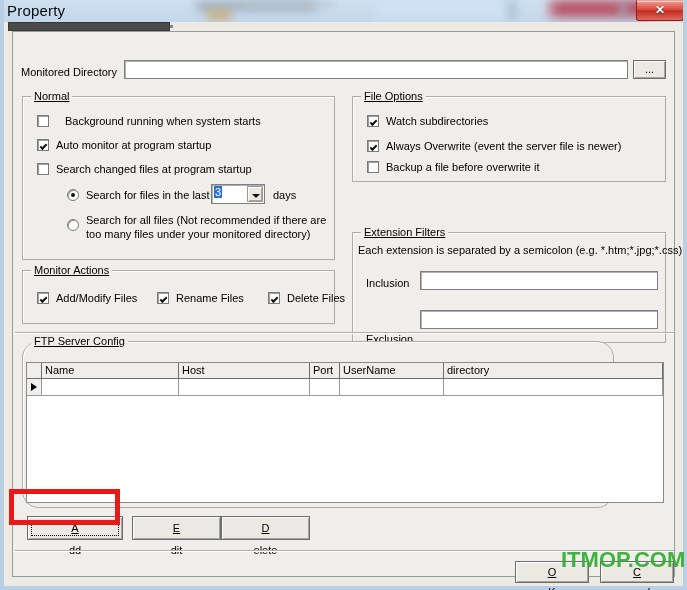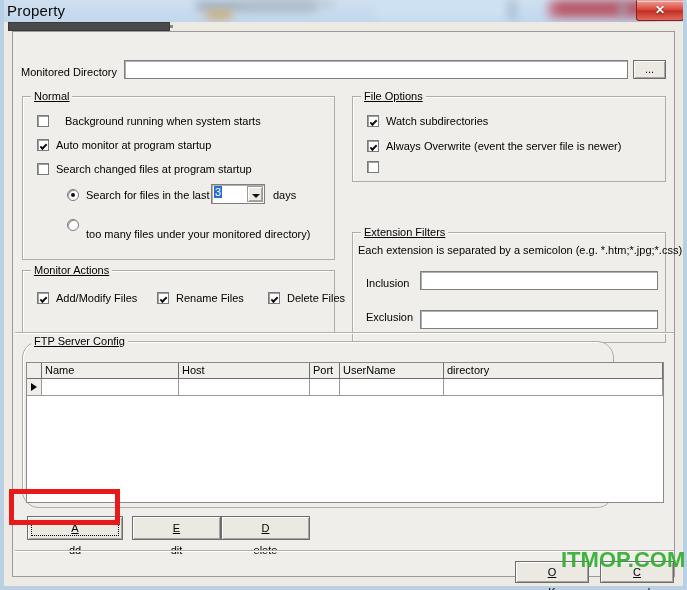--- a/index.html
+++ b/index.html
@@ -171,48 +171,50 @@
 
         <div class="rb sel" style="left:44px;top:92px;"></div>
         <div class="lbl" style="left:63px;top:92px;">Search for files in the last</div>
         <div class="combo" style="left:188px;top:87px;width:54px;height:20px;">
           <div class="val">3</div>
           <div class="arrow"></div>
         </div>
         <div class="lbl" style="left:250px;top:92px;">days</div>
 
         <div class="rb" style="left:44px;top:122px;"></div>
+        <div class="lbl" style="left:63px;top:117px;">Search for all files (Not recommended if there are</div>
         <div class="lbl" style="left:63px;top:131px;">too many files under your monitored directory)</div>
       </div>
 
       <div class="group" style="left:339px;top:64px;width:314px;height:86px;">
         <div class="gtitle">File Options</div>
 
         <div class="cb checked" style="left:14px;top:18px;"></div>
         <div class="lbl" style="left:33px;top:18px;">Watch subdirectories</div>
 
         <div class="cb checked" style="left:14px;top:43px;"></div>
         <div class="lbl" style="left:33px;top:43px;">Always Overwrite (event the server file is newer)</div>
 
         <div class="cb" style="left:14px;top:64px;"></div>
+        <div class="lbl" style="left:33px;top:64px;">Backup a file before overwrite it</div>
       </div>
 
       <div class="group" style="left:339px;top:166px;width:314px;height:111px;margin-top:34px;">
         <div class="gtitle">Extension Filters</div>
 
         <div class="lbl" style="left:5px;top:11px;">Each extension is separated by a semicolon (e.g. *.htm;*.jpg;*.css)</div>
 
         <div class="lbl" style="left:13px;top:44px;">Inclusion</div>
         <input class="tbox" style="left: 67px; top: 38px; width: 238px; height: 19px;" value="">
 
-        <div class="lbl" style="left:13px;top:78px;">Exclusion</div>
+        <div class="lbl" style="left:13px;top:100px;">Exclusion</div>
         <input class="tbox" style="left: 67px; top: 77px; width: 238px; height: 19px;" value="">
       </div>
 
-      <div class="group" style="left:9px;top:238px;width:313px;height:64px;">
+      <div class="group" style="left:9px;top:238px;width:313px;height:54px;">
         <div class="gtitle">Monitor Actions</div>
 
         <div class="cb checked" style="left:14px;top:21px;"></div>
         <div class="lbl" style="left:33px;top:21px;">Add/Modify  Files</div>
 
         <div class="cb checked" style="left:134px;top:21px;"></div>
         <div class="lbl" style="left:153px;top:21px;">Rename Files</div>
 
         <div class="cb checked" style="left:245px;top:21px;"></div>
         <div class="lbl" style="left:264px;top:21px;">Delete Files</div>

